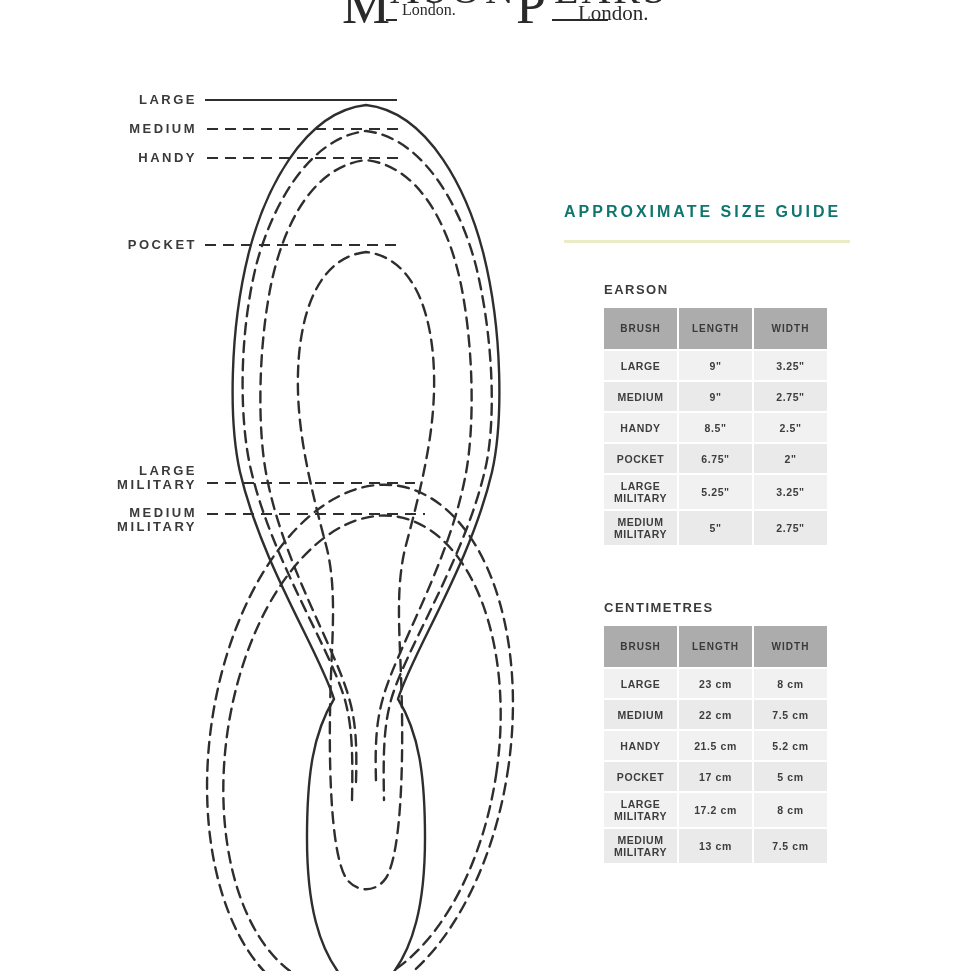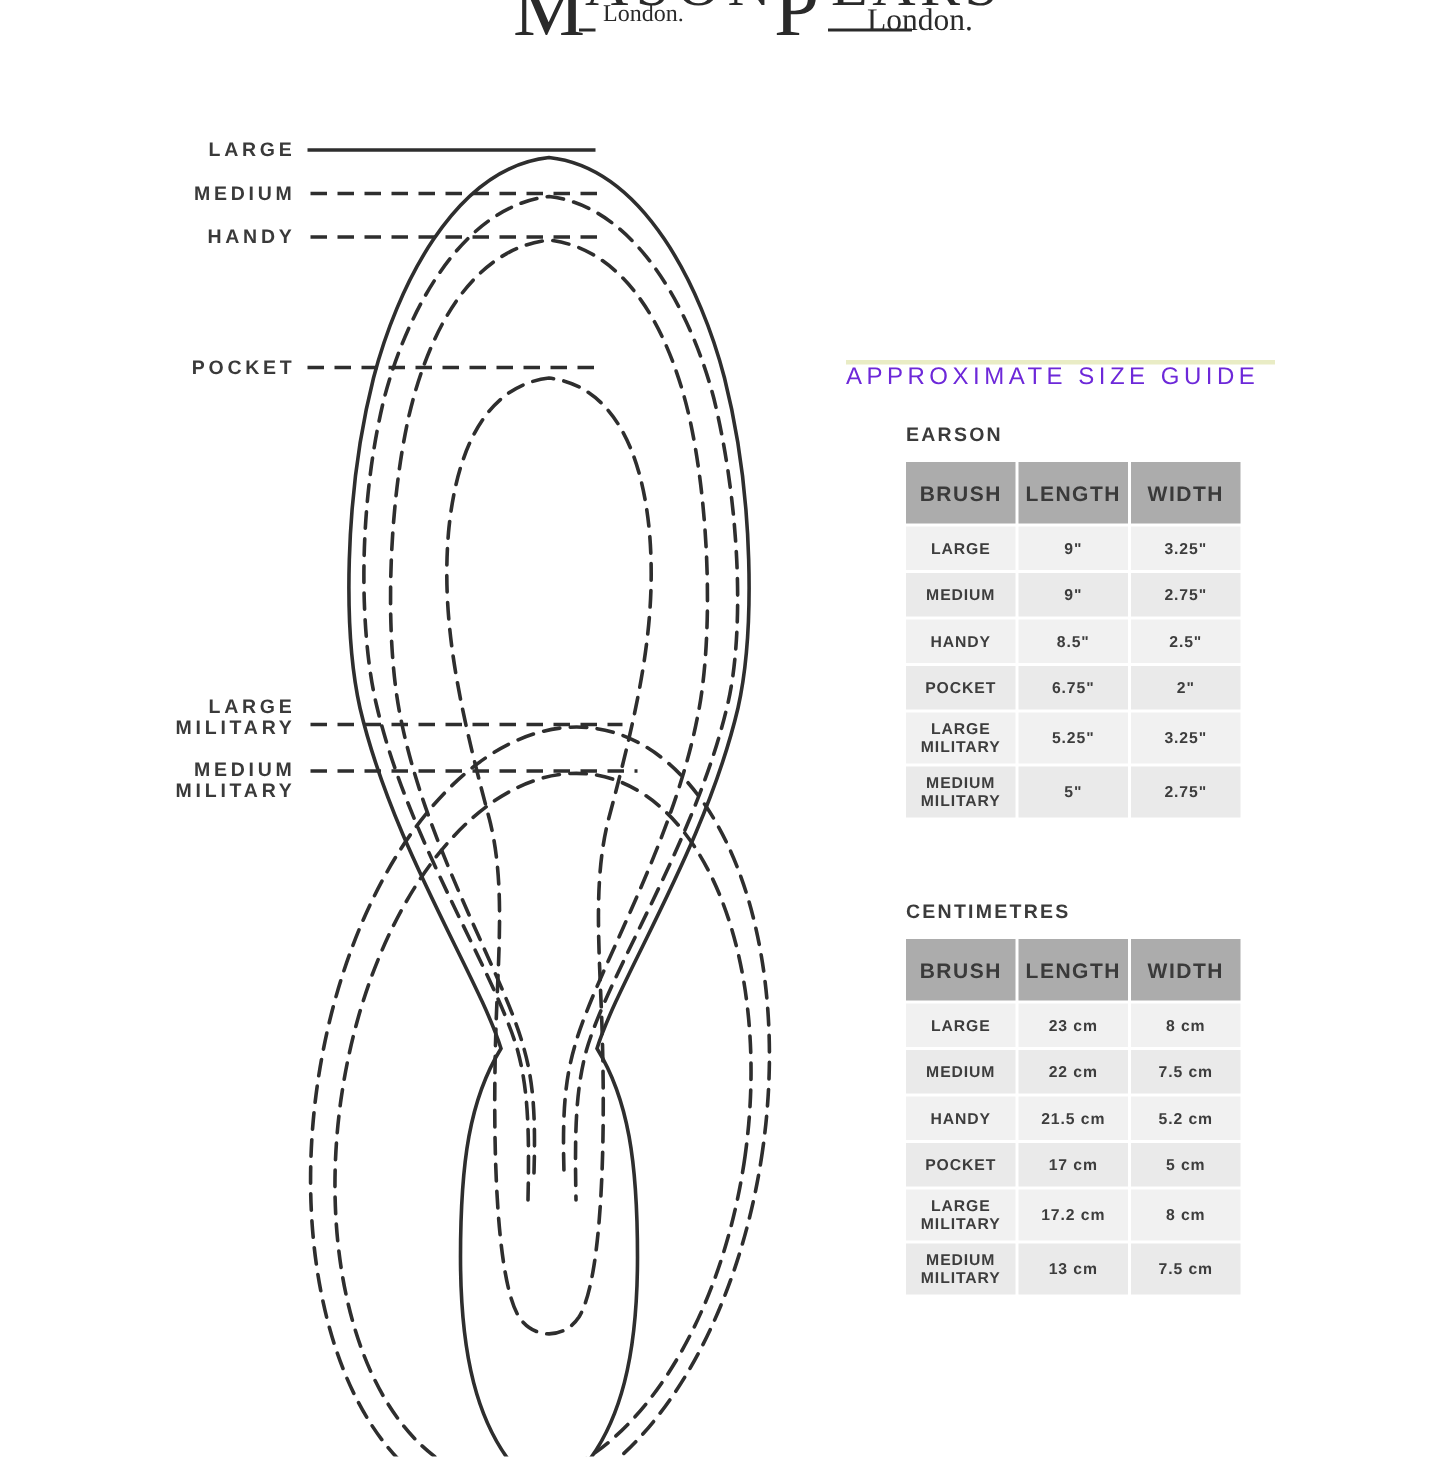--- a/index.html
+++ b/index.html
@@ -28,33 +28,33 @@
   svg.diagram { position:absolute; left:0; top:0; }
   .outline { fill:none; stroke:#2e2e2e; stroke-width:2.4; stroke-linecap:round; }
   .dashed  { stroke-dasharray:11 7; }
   .lead    { fill:none; stroke:#2e2e2e; stroke-width:2.2; }
   .leaddash{ stroke-dasharray:11 7; }
 
   .dlabel { position:absolute; color:#3a3a3a; font-size:13px; font-weight:600;
             letter-spacing:2.5px; line-height:14px; text-align:right; }
 
   
-  .guide-title { position:absolute; left:564px; top:203px; color:#6d28d9;
-                 font-size:16px; font-weight:400; letter-spacing:3px; white-space:nowrap;margin-top:40px; }
+  .guide-title { position:absolute; left:564px; top:203px; color:#0f766e;
+                 font-size:16px; font-weight:700; letter-spacing:3px; white-space:nowrap; }
   .guide-underline { position:absolute; left:564px; top:240px; width:286px; height:3px; }
 
   .tsection { position:absolute; left:604px; }
   .sec-heading { color:#3b3b3b; font-size:13px; font-weight:700; letter-spacing:1.5px;
                  margin:0 0 11px 0; }
   .stable { display:flex; flex-direction:column; gap:2px; width:223px; }
   .trow { display:grid; grid-template-columns:73px 73px 73px; gap:2px; }
   .cell { display:flex; align-items:center; justify-content:center; text-align:center;
           color:#3d3d3d; font-size:10.5px; font-weight:600; letter-spacing:0.6px;
           line-height:12px; padding:0 3px; box-sizing:border-box; }
-  .hrow .cell { height:41px; background:#acacac; font-size:14px; font-weight:700;
+  .hrow .cell { height:41px; background:#acacac; font-size:10px; font-weight:700;
                 letter-spacing:1px; color:#3a3a3a; }
   .r1 .cell { height:29px; }
   .r2 .cell { height:34px; }
   .shade-a .cell { background:#f1f1f1; }
   .shade-b .cell { background:#eaeaea; }
 </style>
 </head>
 <body>
 
 <div class="logo">

